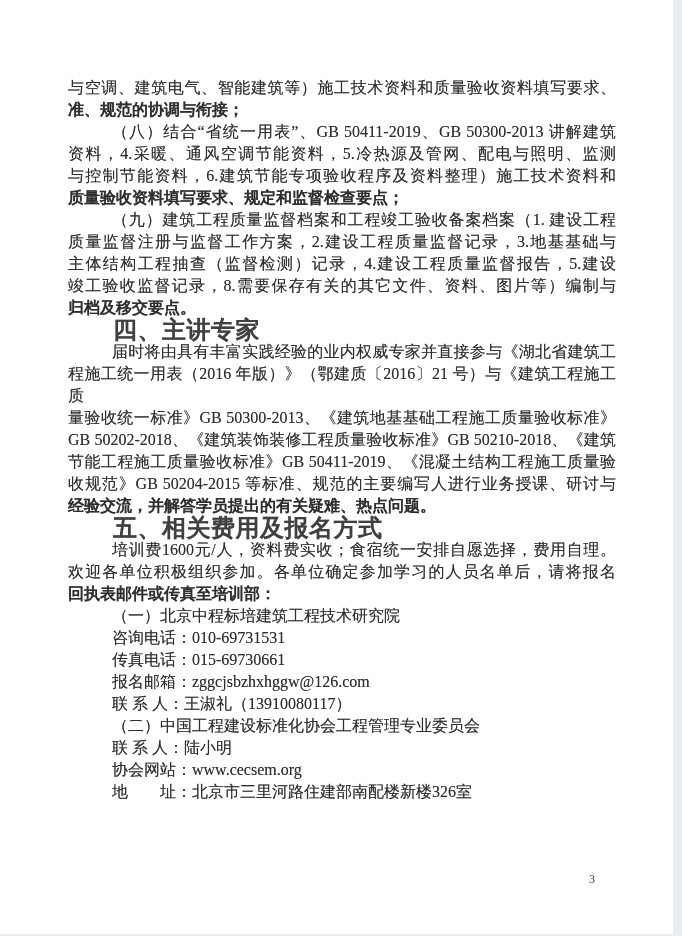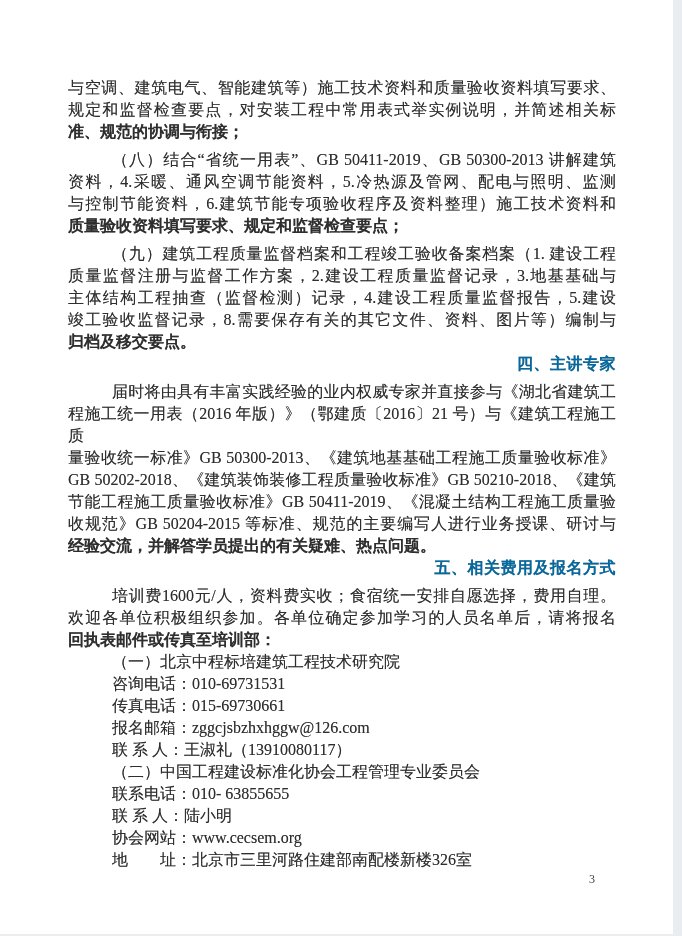--- a/index.html
+++ b/index.html
@@ -35,31 +35,29 @@
   .line.full {
     text-align: justify;
     text-align-last: justify;
     text-justify: inter-character;
   }
   .line.full-indent {
     text-align: justify;
     text-align-last: justify;
     text-justify: inter-character;
     padding-left: 44px;
-    margin-top: 6px;
   }
   .line.short { text-align: left; font-weight: bold; }
   .line.short-indent { text-align: left; padding-left: 44px; }
   .line.heading {
     font-weight: bold;
-    font-size: 16px;
+    font-size: 24px;
     padding-left: 45px;
-    color: #0369a1;
+    color: #404040;
     letter-spacing: 0.5px;
-    text-align: right;
   }
   .page-number {
     position: absolute;
     top: 872px;
     left: 589px;
     font-size: 12px;
     color: #3a3a3a;
     font-family: "Liberation Serif", "DejaVu Serif", serif;
   }
   .right-band {
@@ -78,21 +76,20 @@
     height: 2px;
     background: #ededed;
   }
 </style>
 </head>
 <body>
 
 <div class="page">
   <div class="doc-text">
       <div class="line full">与空调、建筑电气、智能建筑等）施工技术资料和质量验收资料填写要求、</div>
-      <div class="line full">规定和监督检查要点，对安装工程中常用表式举实例说明，并简述相关标</div>
       <div class="line short">准、规范的协调与衔接；</div>
       <div class="line full-indent">（八）结合“省统一用表”、GB 50411-2019、GB 50300-2013 讲解建筑</div>
       <div class="line full">资料，4.采暖、通风空调节能资料，5.冷热源及管网、配电与照明、监测</div>
       <div class="line full">与控制节能资料，6.建筑节能专项验收程序及资料整理）施工技术资料和</div>
       <div class="line short">质量验收资料填写要求、规定和监督检查要点；</div>
       <div class="line full-indent">（九）建筑工程质量监督档案和工程竣工验收备案档案（1. 建设工程</div>
       <div class="line full">质量监督注册与监督工作方案，2.建设工程质量监督记录，3.地基基础与</div>
       <div class="line full">主体结构工程抽查（监督检测）记录，4.建设工程质量监督报告，5.建设</div>
       <div class="line full">竣工验收监督记录，8.需要保存有关的其它文件、资料、图片等）编制与</div>
       <div class="line short">归档及移交要点。</div>
@@ -107,21 +104,20 @@
       <div class="line heading">五、相关费用及报名方式</div>
       <div class="line full-indent">培训费1600元/人，资料费实收；食宿统一安排自愿选择，费用自理。</div>
       <div class="line full">欢迎各单位积极组织参加。各单位确定参加学习的人员名单后，请将报名</div>
       <div class="line short">回执表邮件或传真至培训部：</div>
       <div class="line short-indent">（一）北京中程标培建筑工程技术研究院</div>
       <div class="line short-indent">咨询电话：010-69731531</div>
       <div class="line short-indent">传真电话：015-69730661</div>
       <div class="line short-indent">报名邮箱：zggcjsbzhxhggw@126.com</div>
       <div class="line short-indent">联 系 人：王淑礼（13910080117）</div>
       <div class="line short-indent">（二）中国工程建设标准化协会工程管理专业委员会</div>
-      <div class="line short-indent">联系电话：010- 63855655</div>
       <div class="line short-indent">联 系 人：陆小明</div>
       <div class="line short-indent">协会网站：www.cecsem.org</div>
       <div class="line short-indent">地　　址：北京市三里河路住建部南配楼新楼326室</div>
     </div>
   <div class="page-number">3</div>
   <div class="right-band"></div>
   <div class="bottom-edge"></div>
 </div>
 
 </body></html>

